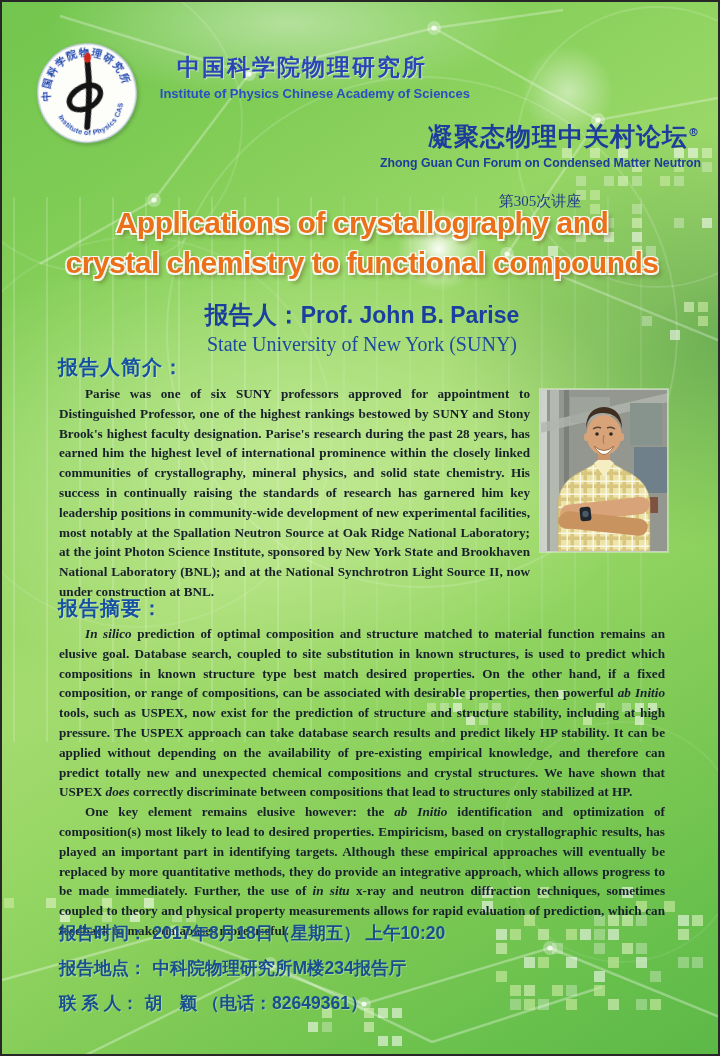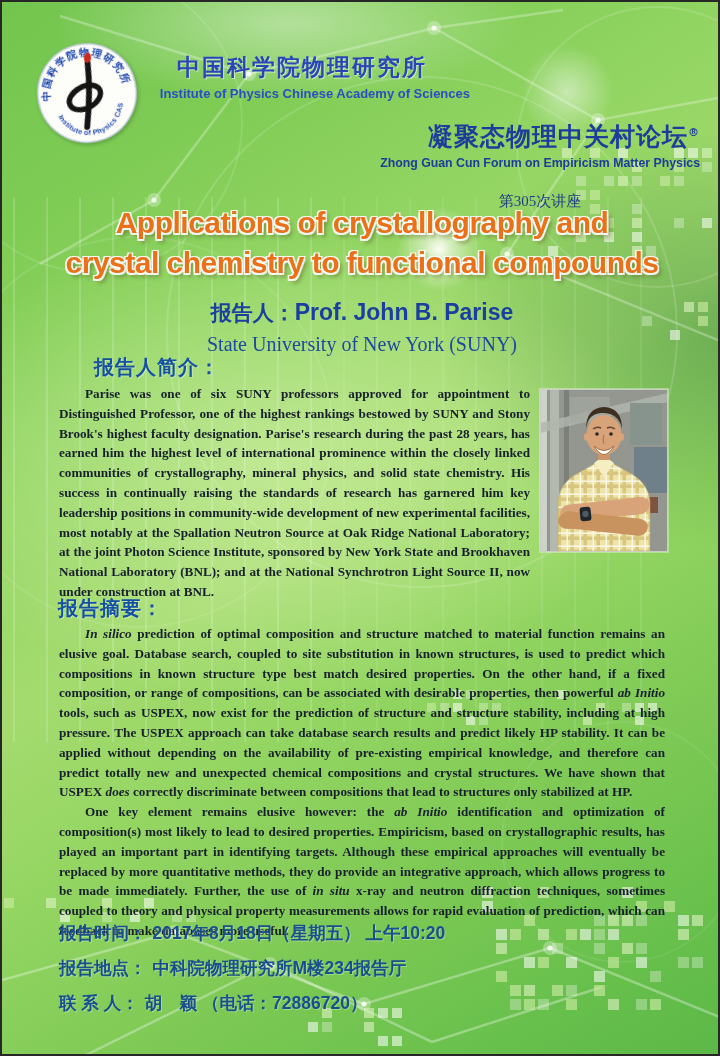--- a/index.html
+++ b/index.html
@@ -29,27 +29,27 @@
   .forum-en{font-size:12.3px;font-weight:bold;margin-top:3px;white-space:nowrap;}
   .forum-session{font-size:15px;margin-top:22px;text-align:center;color:#223d88;font-family:"Liberation Serif",serif;}
 
   
   .title{left:0;top:201px;width:720px;text-align:center;font-size:30px;line-height:40px;font-weight:bold;
          letter-spacing:-0.5px;color:#ea7119;
          text-shadow:-1.5px -1.5px 0 rgba(255,255,255,.85),1.5px -1.5px 0 rgba(255,255,255,.85),
                      -1.5px 1.5px 0 rgba(255,255,255,.85),1.5px 1.5px 0 rgba(255,255,255,.85),
                      3px 4px 4px rgba(80,60,10,.45);}
   .speaker{left:0;top:297px;width:720px;text-align:center;color:#1b3f9e;}
-  .speaker .lab{font-size:21px;font-weight:bold;}
+  .speaker .lab{font-size:24px;font-weight:bold;}
   .speaker .nam{font-size:23px;font-weight:bold;font-family:Liberation Sans, sans-serif;}
   .affil{left:0;top:331px;width:720px;text-align:center;font-size:20px;color:#1d4a9e;font-family:"Liberation Serif",serif;}
 
   
   .sec-head{font-size:20px;font-weight:bold;color:#1551a3;letter-spacing:1px;text-shadow:1px 1px 0 rgba(255,255,255,.35);}
-  .bio-head{left:56px;top:352px;margin-left:36px;}
+  .bio-head{left:56px;top:352px;}
   .abs-head{left:56px;top:593px;}
   .bodytxt{font-family:"Liberation Serif","DejaVu Serif",serif;font-weight:bold;color:#18202c;
            font-size:13.2px;line-height:19.8px;text-align:justify;}
   .bodytxt p{margin:0;text-indent:26px;}
   .bio-text{left:57px;top:382px;width:471px;}
   .abs-text{left:57px;top:622px;width:606px;}
   .photo{left:538px;top:387px;width:128px;height:163px;box-shadow:0 0 0 1px rgba(255,255,255,.35);}
   .photo svg{width:100%;height:100%;display:block;}
 
   
@@ -265,21 +265,21 @@
     </svg>
   </div>
 
   <div class="layer inst-cn">中国科学院物理研究所</div>
   <div class="layer inst-en">Institute of Physics Chinese Academy of Sciences</div>
 
   <div class="layer forum">
     <div class="forum-cn">
       <span>凝聚态物理中关村论坛</span><sup>®</sup>
     </div>
-    <div class="forum-en">Zhong Guan Cun Forum on Empiricism Matter Physics</div>
+    <div class="forum-en">Zhong Guan Cun Forum on Condensed Matter Neutron</div>
     <div class="forum-session">第305次讲座</div>
   </div>
 
   <div class="layer title">
     <div>Applications of crystallography and</div>
     <div>crystal chemistry to functional compounds</div>
   </div>
 
   <div class="layer speaker">
     <span class="lab">报告人：</span><span class="nam">Prof. John B. Parise</span>
@@ -344,17 +344,17 @@
   </div>
 
   <div class="layer details">
     <div class="drow">
       <span class="dl">报告时间：</span><span>2017年8月18日（星期五） 上午10:20</span>
     </div>
     <div class="drow">
       <span class="dl">报告地点：</span><span>中科院物理研究所M楼234报告厅</span>
     </div>
     <div class="drow">
-      <span class="dl">联 系 人：</span><span>胡　颖 （电话：72886720）</span>
+      <span class="dl">联 系 人：</span><span>胡　颖 （电话：82649361）</span>
     </div>
   </div>
 
 </div>
 
 </body></html>

